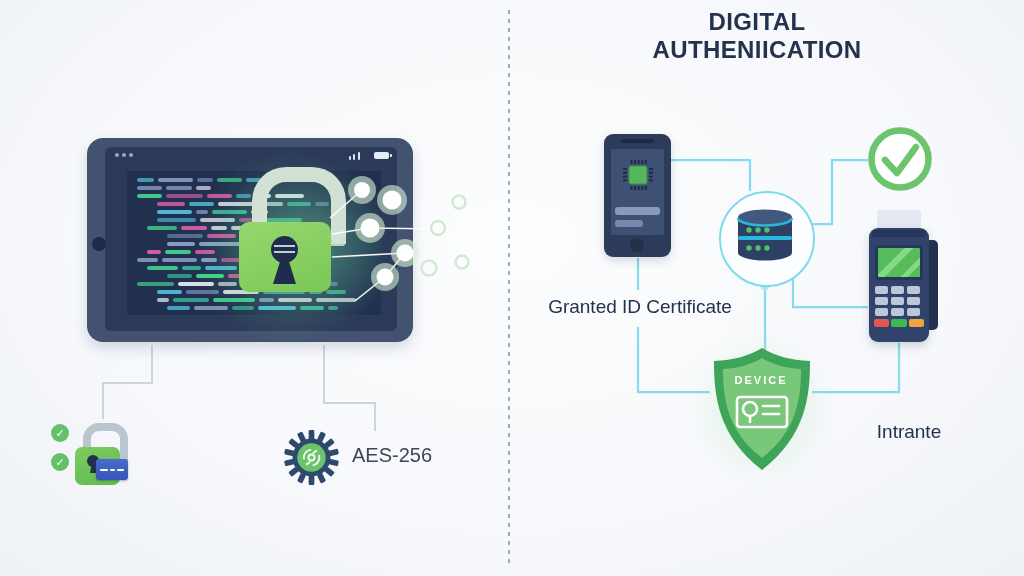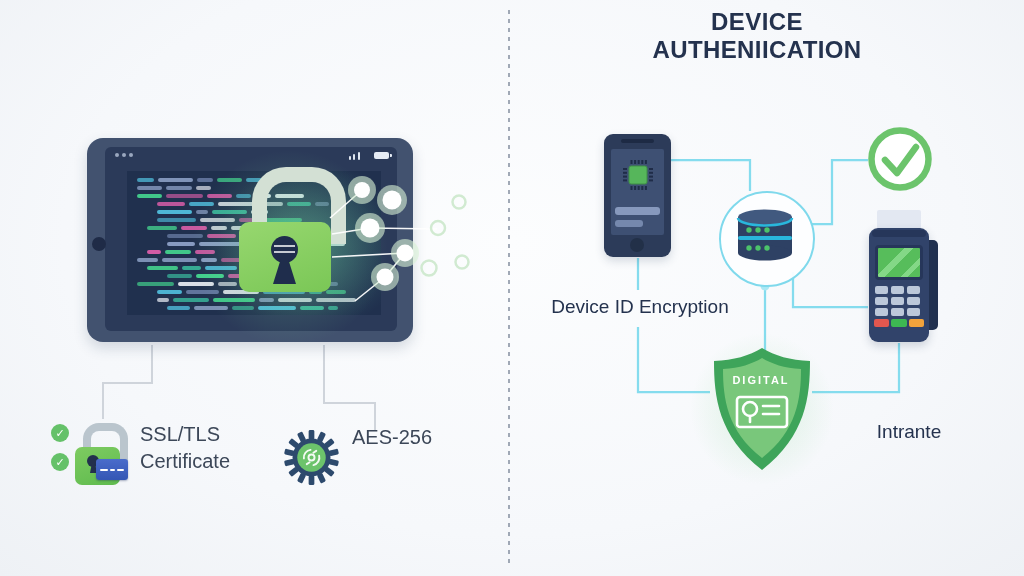--- a/index.html
+++ b/index.html
@@ -125,21 +125,21 @@
     <path class="cyan-line" d="M671,160 H750 V191"></path>
     <path class="cyan-line" d="M810,224 H832 V160 H868"></path>
     <path class="cyan-line" d="M765,283 V351"></path>
     <path class="cyan-line" d="M793,272 V307 H868"></path>
     <path class="cyan-line" d="M638,258 V290"></path>
     <path class="cyan-line" d="M638,327 V392 H710"></path>
     <path class="cyan-line" d="M812,392 H899 V343"></path>
     <circle cx="765" cy="286" r="4.5" fill="#a9e8f4"></circle>
   </svg>
 
-  <div class="panel-title" id="title-right">DEVICE AUTHENIICATION</div>
+  <div class="panel-title" id="title-right">DIGITAL AUTHENIICATION</div>
   <div class="divider"></div>
 
   <div class="tablet">
     <div class="tablet-inner">
       <div class="status-dot" style="left:10px"></div>
       <div class="status-dot" style="left:17px"></div>
       <div class="status-dot" style="left:24px"></div>
       <div class="status-right">
         <div class="sig-bar" style="left:0;width:2px;height:4px"></div>
         <div class="sig-bar" style="left:4px;width:2px;height:6px"></div>
@@ -312,24 +312,20 @@
   <div class="check-chip" style="left:51px;top:424px">✓</div>
   <div class="check-chip" style="left:51px;top:453px">✓</div>
   <div class="mini-shackle"></div>
   <div class="mini-lock-body"></div>
   <div class="mini-keyhole"></div>
   <div class="mini-keyhole-stem"></div>
   <div class="cert-card">
     <div class="dash" style="left:4px;width:8px"></div>
     <div class="dash" style="left:14px;width:5px"></div>
     <div class="dash" style="left:21px;width:7px"></div>
-  </div>
-  <div class="label-text" style="left:140px;top:421px">
-    <div>SSL/TLS</div>
-    <div>Certificate</div>
   </div>
 
   <svg id="gear-svg" width="57" height="57" viewBox="0 0 60 60">
     <g fill="#2d4a6d" id="gear-teeth">
         <rect x="27" y="1" width="6" height="10" rx="1.5" transform="rotate(0 30 30)"></rect>
         <rect x="27" y="1" width="6" height="10" rx="1.5" transform="rotate(25.714285714285715 30 30)"></rect>
         <rect x="27" y="1" width="6" height="10" rx="1.5" transform="rotate(51.42857142857143 30 30)"></rect>
         <rect x="27" y="1" width="6" height="10" rx="1.5" transform="rotate(77.14285714285714 30 30)"></rect>
         <rect x="27" y="1" width="6" height="10" rx="1.5" transform="rotate(102.85714285714286 30 30)"></rect>
         <rect x="27" y="1" width="6" height="10" rx="1.5" transform="rotate(128.57142857142858 30 30)"></rect>
@@ -345,21 +341,21 @@
     <circle cx="30" cy="30" r="20" fill="#2d4a6d"></circle>
     <circle cx="30" cy="30" r="15" fill="#6cc36b"></circle>
     <g fill="none" stroke="#ffffff" stroke-width="2" stroke-linecap="round" opacity=".92">
       <path d="M22,31 a8,8 0 0 1 7,-9"></path>
       <path d="M38,28 a8,8 0 0 1 -6,10"></path>
       <circle cx="30" cy="30" r="3.2"></circle>
       <path d="M25,37 l3,-2"></path>
         <path d="M35,23 l-3,2"></path>
     </g>
   </svg>
-  <div class="label-text" style="left:352px;top:424px">
+  <div class="label-text" style="left:352px;top:442px">
     <div>AES-256</div>
   </div>
 
   <div class="phone">
     <div class="phone-notch"></div>
     <div class="phone-screen">
       <svg id="chip-svg" width="36" height="36" viewBox="0 0 36 36">
         <g fill="#1f2c48" id="chip-pins">
             <rect x="10.5" y="3" width="2" height="4"></rect>
             <rect x="10.5" y="29" width="2" height="4"></rect>
@@ -431,29 +427,29 @@
       <div class="key-c" style="background:var(--key-green)"></div>
       <div class="key-c" style="background:var(--key-orange)"></div>
     </div>
   </div>
 
   <div class="shield-glow"></div>
   <svg id="shield-svg" width="112" height="130" viewBox="0 0 112 130">
     <path d="M56,4 C69,12 84,16 104,17 C104,52 100,92 56,126 C12,92 8,52 8,17 C28,16 43,12 56,4 Z" fill="#3ea45a"></path>
     <path d="M56,14 C66,20 78,24 95,25 C95,54 91,87 56,114 C21,87 17,54 17,25 C34,24 46,20 56,14 Z" fill="#79c77b"></path>
   </svg>
-  <div class="shield-word">DIGITAL</div>
+  <div class="shield-word">DEVICE</div>
   <svg id="idcard-svg" width="54" height="38" viewBox="0 0 54 38">
     <g fill="none" stroke="#ffffff" stroke-width="2.6" stroke-linecap="round">
       <rect x="2" y="3" width="50" height="30" rx="3"></rect>
       <circle cx="15" cy="15" r="7"></circle>
       <path d="M15,22 v6"></path>
       <path d="M28,12 H44"></path>
         <path d="M28,20 H44"></path>
     </g>
   </svg>
 
-  <div class="right-label" style="left:540px;top:294px;width:200px">Device ID Encryption</div>
+  <div class="right-label" style="left:540px;top:294px;width:200px">Granted ID Certificate</div>
   <div class="right-label" style="left:813px;top:419px;width:192px">
     <div>Intrante</div>
   </div>
 
 </div>
 
 </body></html>

